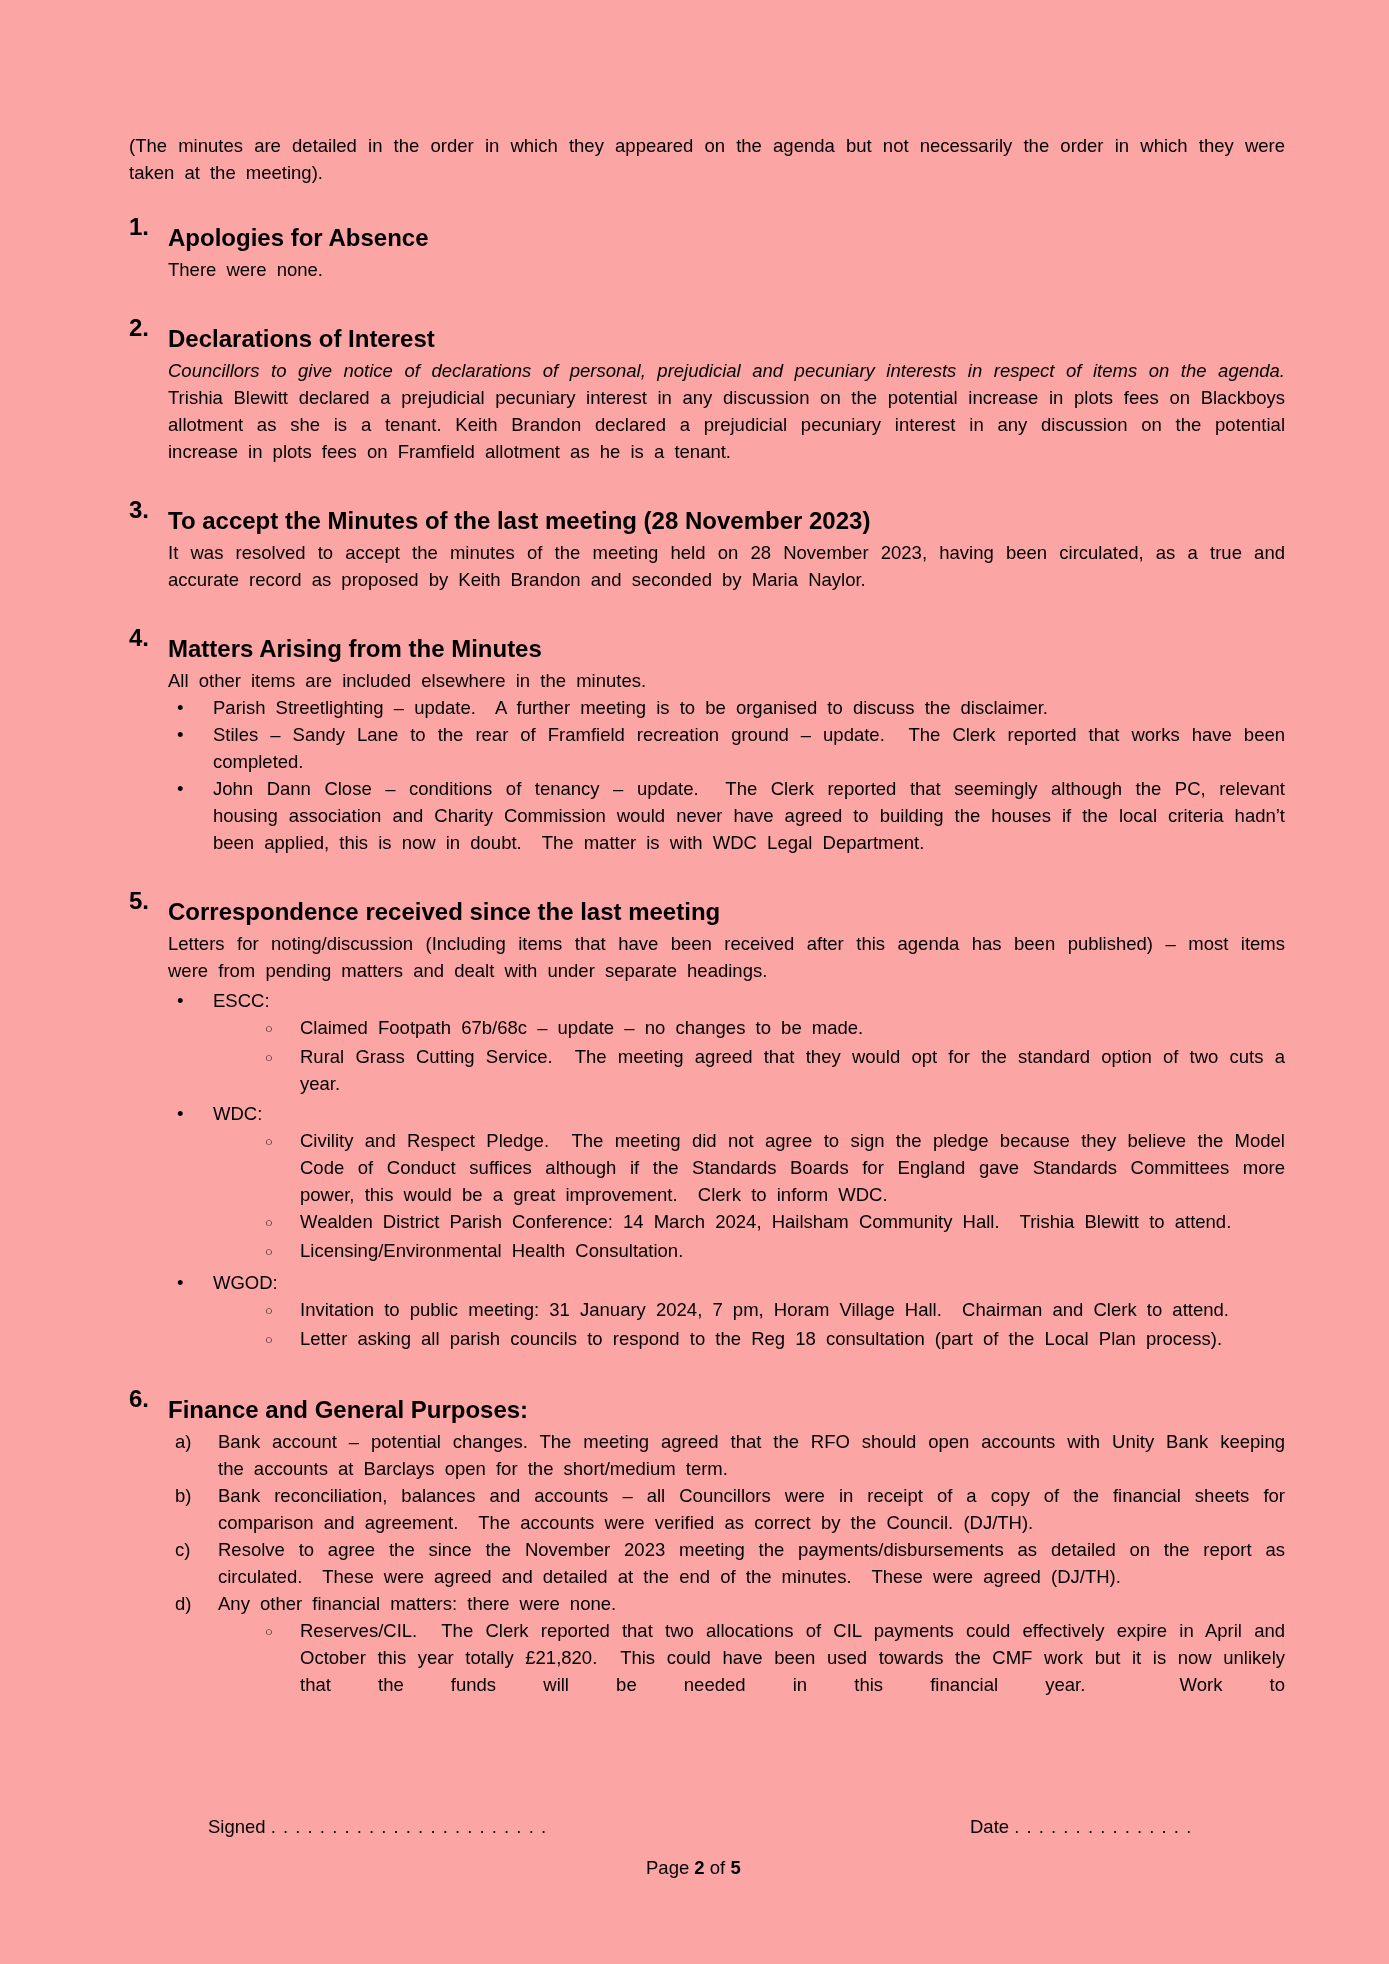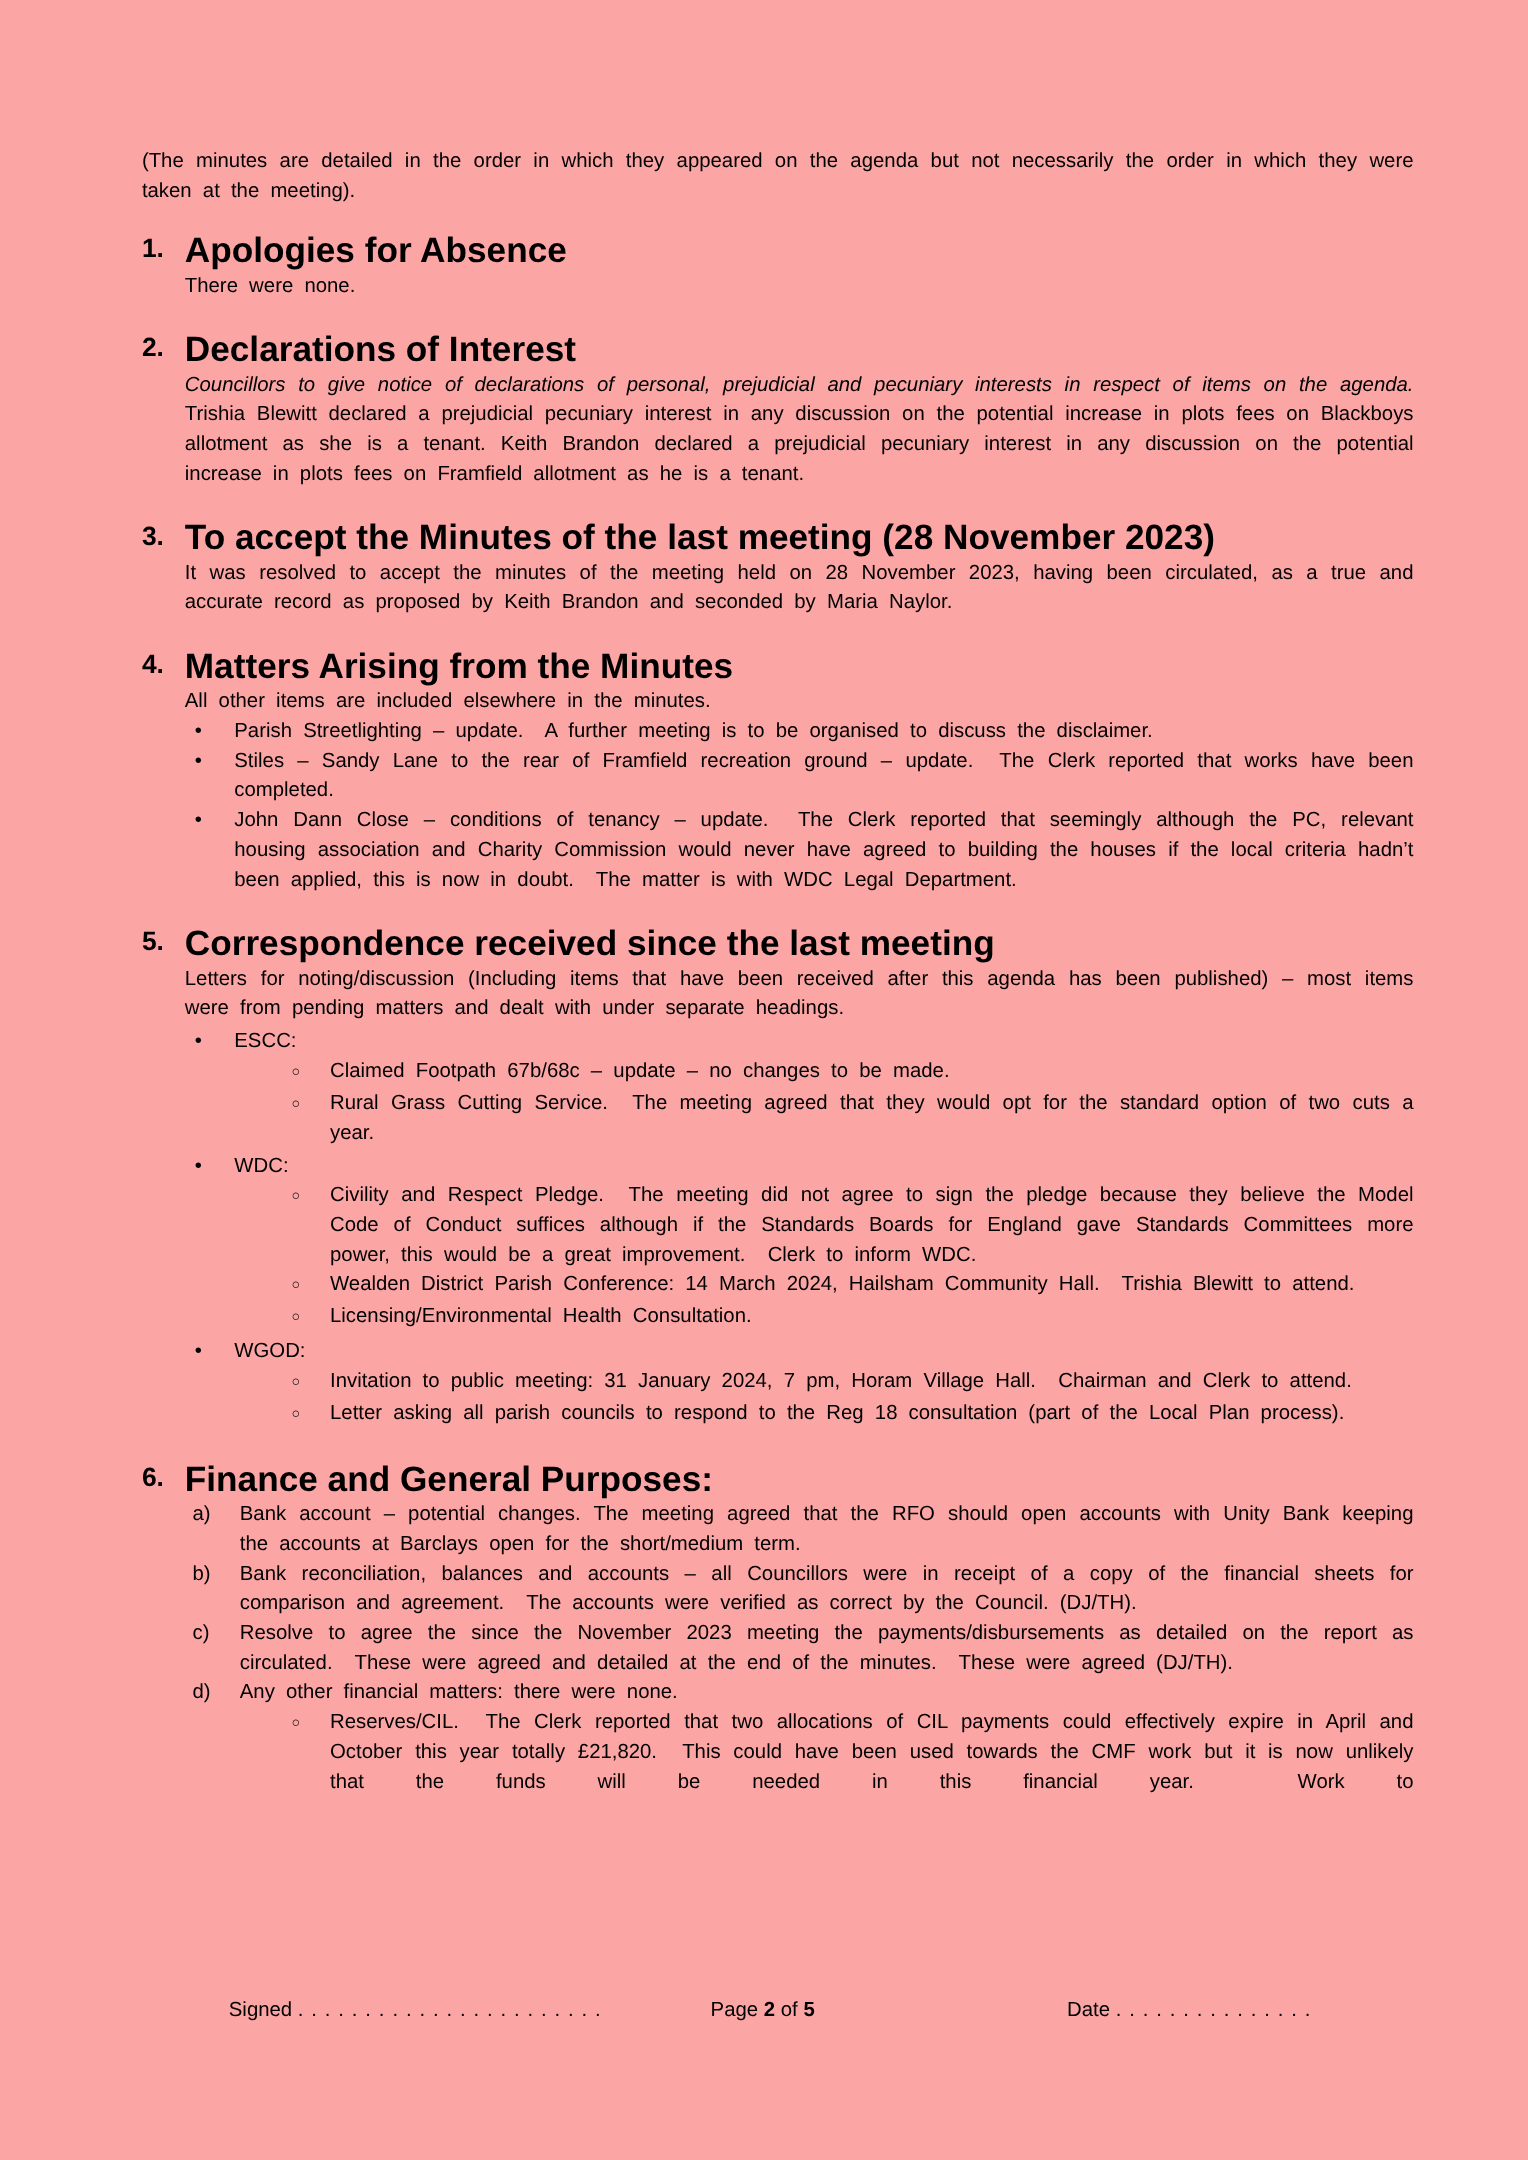--- a/index.html
+++ b/index.html
@@ -27,22 +27,22 @@
   .first-gap { margin-top: 26px; }
   .sec-num {
     flex: none;
     width: 39px;
     font-size: 24px;
     line-height: 30px;
     font-weight: bold;
   }
   .sec-body { flex: 1; min-width: 0; }
   .sec-title {
-    margin: 0 0 3px 0;
-    font-size: 32px;
+    margin: 11px 0 3px 0;
+    font-size: 24px;
     line-height: 30px;
     font-weight: bold;
   }
   ul.flat { list-style: none; margin: 0; padding: 0; }
   li.row { display: flex; }
   .marker {
     flex: none;
     box-sizing: border-box;
     font-size: 18.5px;
     line-height: 27px;
@@ -57,21 +57,21 @@
   .text { flex: 1; min-width: 0; }
   .stretch-last { text-align-last: justify; }
   .footer {
     position: absolute;
     left: 0; top: 1813px;
     width: 100%;
     font-size: 18.5px;
     line-height: 27px;
   }
   .f-signed { position: absolute; left: 208px; }
-  .f-page   { position: absolute; left: 646px; }
+  .f-page   { position: absolute; left: 646px; margin-top: 41px; }
   .f-date   { position: absolute; left: 970px; }
   .f-page b { font-weight: bold; }
   .dots { letter-spacing: 1px; }
 </style>
 </head>
 <body>
 
 <div class="page">
 
   <p class="para first-para">(The minutes are detailed in the order in which they appeared on the agenda but not necessarily the order in which they were taken at the meeting).</p>

